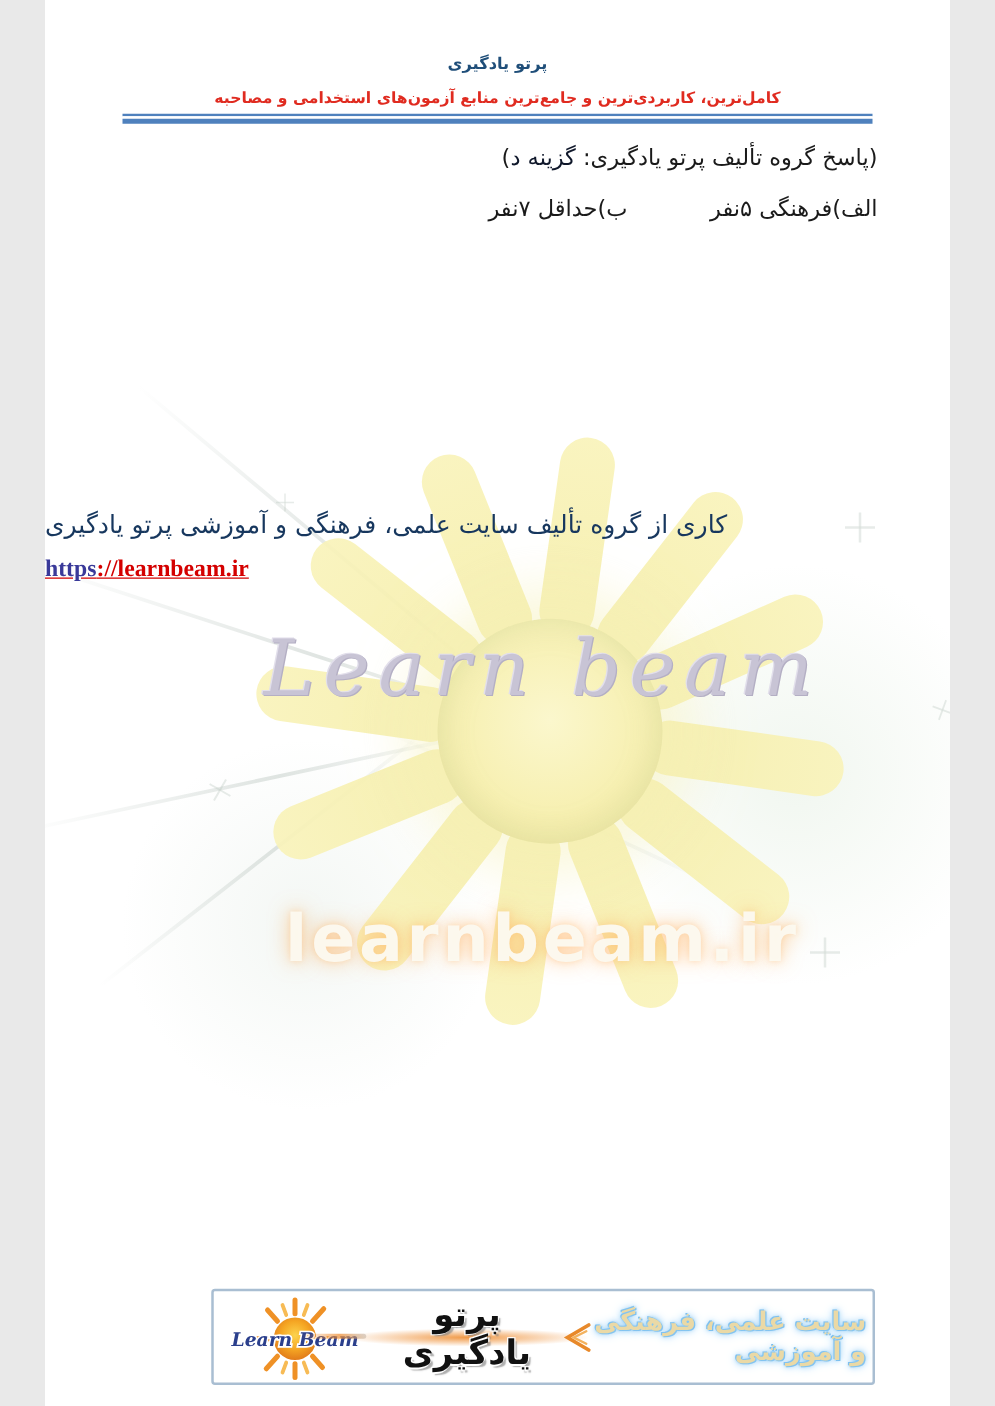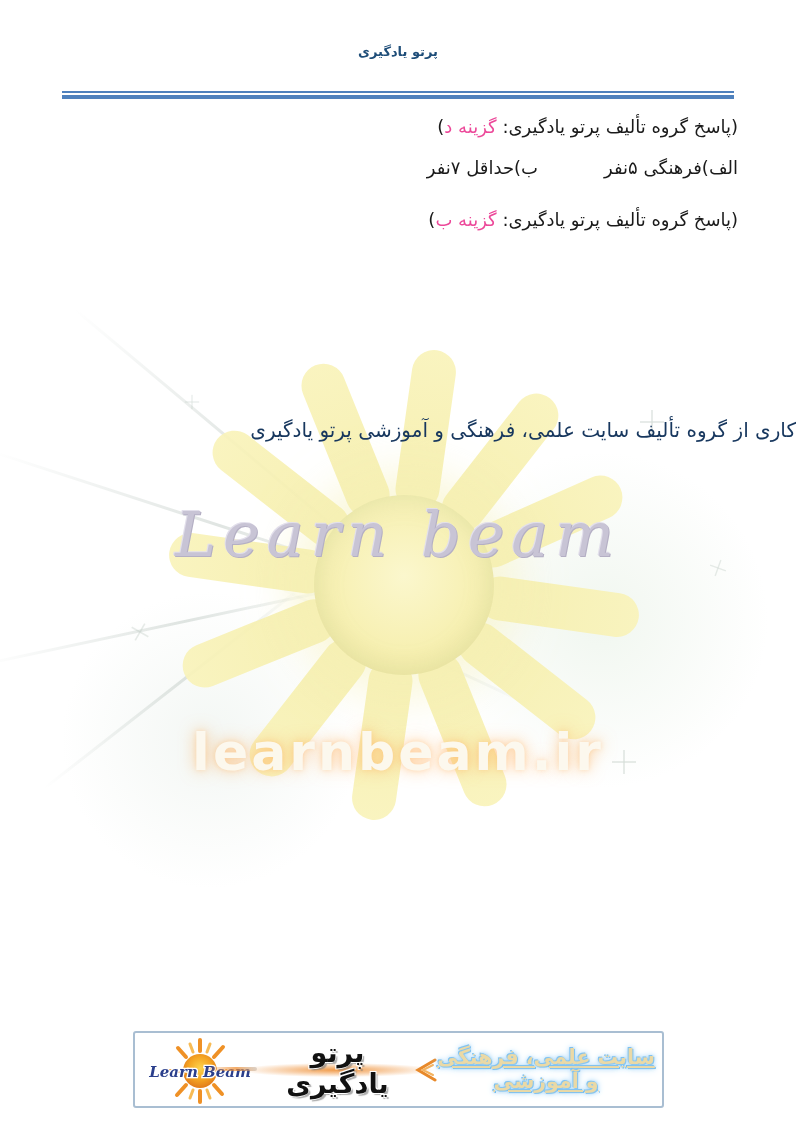--- a/index.html
+++ b/index.html
@@ -1,42 +1,42 @@
 <!DOCTYPE html>
 <html lang="fa"><head>
 <meta charset="utf-8">
 <style>
   * { margin:0; padding:0; box-sizing:border-box; }
   html,body { background:#e9e9e9; }
   .page {
-    position:relative; width:796px; height:1125px; margin:0 auto;
+    position:relative; width:724px; height:1125px; margin:0 auto;
     background:#ffffff; overflow:hidden;
     font-family:"DejaVu Sans", sans-serif; color:#1a1a1a;
   }
   
   .hdr-title { position:absolute; top:44px; left:0; width:100%; text-align:center;
     font-size:13px; font-weight:bold; color:#1F4E79; }
   .hdr-tag { position:absolute; top:70px; left:0; width:100%; text-align:center;
     font-size:12.5px; font-weight:bold; color:#E02B20; }
   .rule { position:absolute; top:91px; left:62px; right:62px; }
   .rule-thin  { height:2px; background:#4F81BD; }
   .rule-gap   { height:2px; background:#ffffff; }
   .rule-thick { height:4px; background:#4F81BD; }
 
   
   .doc-body { position:absolute; top:112px; left:60px; right:58px; z-index:5; }
   .line { direction:rtl; text-align:right; font-size:18px; line-height:30px; margin-bottom:11px; }
   .q-line { font-size:18.5px; }
-  .ans-line .choice { color:#ec4899; }
+  .ans-line .choice { color:#0f172a; }
   .opt-row { display:flex; direction:rtl; }
   .opt-cell { width:200px; text-align:right; }
   .opt-indent { padding-left:0; padding-right:38px; }
 
   
-  .credits { position:absolute; top:403px; left:0; width:100%; text-align:right; z-index:5;margin-top:11px; }
+  .credits { position:absolute; top:403px; left:0; width:100%; text-align:left; z-index:5; }
   .credits-line { direction:rtl; font-size:20px; color:#17375E; line-height:32px; }
   .credits-url { display:inline-block; margin-top:10px; font-family:"Liberation Serif", serif;
     font-weight:bold; font-size:19px; text-decoration:underline; text-decoration-color:#D40000; }
   .url-scheme { color:#3A3A9A; }
   .url-rest { color:#D40000; }
 
   
   .wm { position:absolute; left:0; top:330px; width:796px; height:510px; z-index:1; pointer-events:none; }
   .tint { position:absolute; border-radius:50%; }
   .tint1 { left:430px; top:120px; width:340px; height:340px;
@@ -83,29 +83,30 @@
   .brand-swoosh { position:absolute; left:-24px; right:-24px; top:50%; height:14px; transform:translateY(-50%);
     background:radial-gradient(ellipse at center, rgba(238,137,42,0.85) 0%, rgba(238,137,42,0) 72%); }
   .brand-streak { position:absolute; left:-60px; top:34px; width:52px; height:4px;
     background:linear-gradient(90deg, rgba(238,137,42,0) 0%, rgba(238,137,42,0.7) 60%, rgba(180,180,180,0.5) 100%);
     border-radius:2px; }
   .brand-fa { position:absolute; left:0; top:50%; width:100%; transform:translateY(-54%);
     direction:rtl; text-align:center; font-size:27px; font-weight:bold; color:#111;
     text-shadow:-1px -1px 0 #fff, 1px -1px 0 #fff, -1px 1px 0 #fff, 2px 2px 1px rgba(120,120,120,0.6); }
   .chevron { position:absolute; left:278px; top:24px; }
   .tagline-fa { position:absolute; left:300px; top:50%; width:222px; transform:translateY(-52%);
-    direction:rtl; text-align:center; font-size:20.5px; font-weight:bold; color:#ead9a6;
-    text-shadow:0 0 2px #7ec2f0, 0 0 5px #93ccf4, 0 0 9px #b4dcf8, 1px 1px 0 #6fb8ec, -1px -1px 0 #6fb8ec;text-decoration:underline; }
+    direction:rtl; font-size:20.5px; font-weight:bold; color:#ead9a6;
+    text-shadow:0 0 2px #7ec2f0, 0 0 5px #93ccf4, 0 0 9px #b4dcf8, 1px 1px 0 #6fb8ec, -1px -1px 0 #6fb8ec; }
 </style>
 </head>
 <body>
 
 <div class="page">
 
   <div class="hdr-title">پرتو یادگیری</div>
+  <div class="hdr-tag">کامل‌ترین، کاربردی‌ترین و جامع‌ترین منابع آزمون‌های استخدامی و مصاحبه</div>
   <div class="rule">
     <div class="rule-thin"></div>
       <div class="rule-gap"></div>
       <div class="rule-thick"></div>
   </div>
 
   <div class="wm">
     <div class="tint tint1"></div>
     <div class="tint tint2"></div>
     <div class="beam b1"></div>
@@ -138,27 +139,25 @@
   <div class="doc-body">
     <div class="line ans-line">
       <span>(پاسخ گروه تألیف پرتو یادگیری: </span><span class="choice">گزینه د</span><span>)</span>
     </div>
     <div class="opt-row line">
       <span class="opt-cell">الف)فرهنگی ۵نفر</span>
       <span class="opt-cell">ب)حداقل ۷نفر</span>
     </div>
     <div class="opt-row line">
     </div>
-    <div class="line ans-line">
-      <span>(پاسخ گروه تألیف پرتو یادگیری: </span><span class="choice">گزینه ب</span><span>)</span>
-    </div>
   </div>
 
   <div class="credits">
     <div class="credits-line">کاری از گروه تألیف سایت علمی، فرهنگی و آموزشی پرتو یادگیری</div>
+    <a class="credits-url" href="#"><span class="url-scheme">https</span><span class="url-rest">://learnbeam.ir</span></a>
   </div>
 
   <div class="footer-box">
     <div class="logo">
       <svg width="106" height="68" viewBox="0 0 106 68">
         <defs>
           <radialGradient id="sg" cx="50%" cy="42%" r="60%">
             <stop offset="0%" stop-color="#fcd névtelen"></stop>
               <stop offset="0%" stop-color="#fcd34d"></stop>
             <stop offset="55%" stop-color="#f5a623"></stop>

